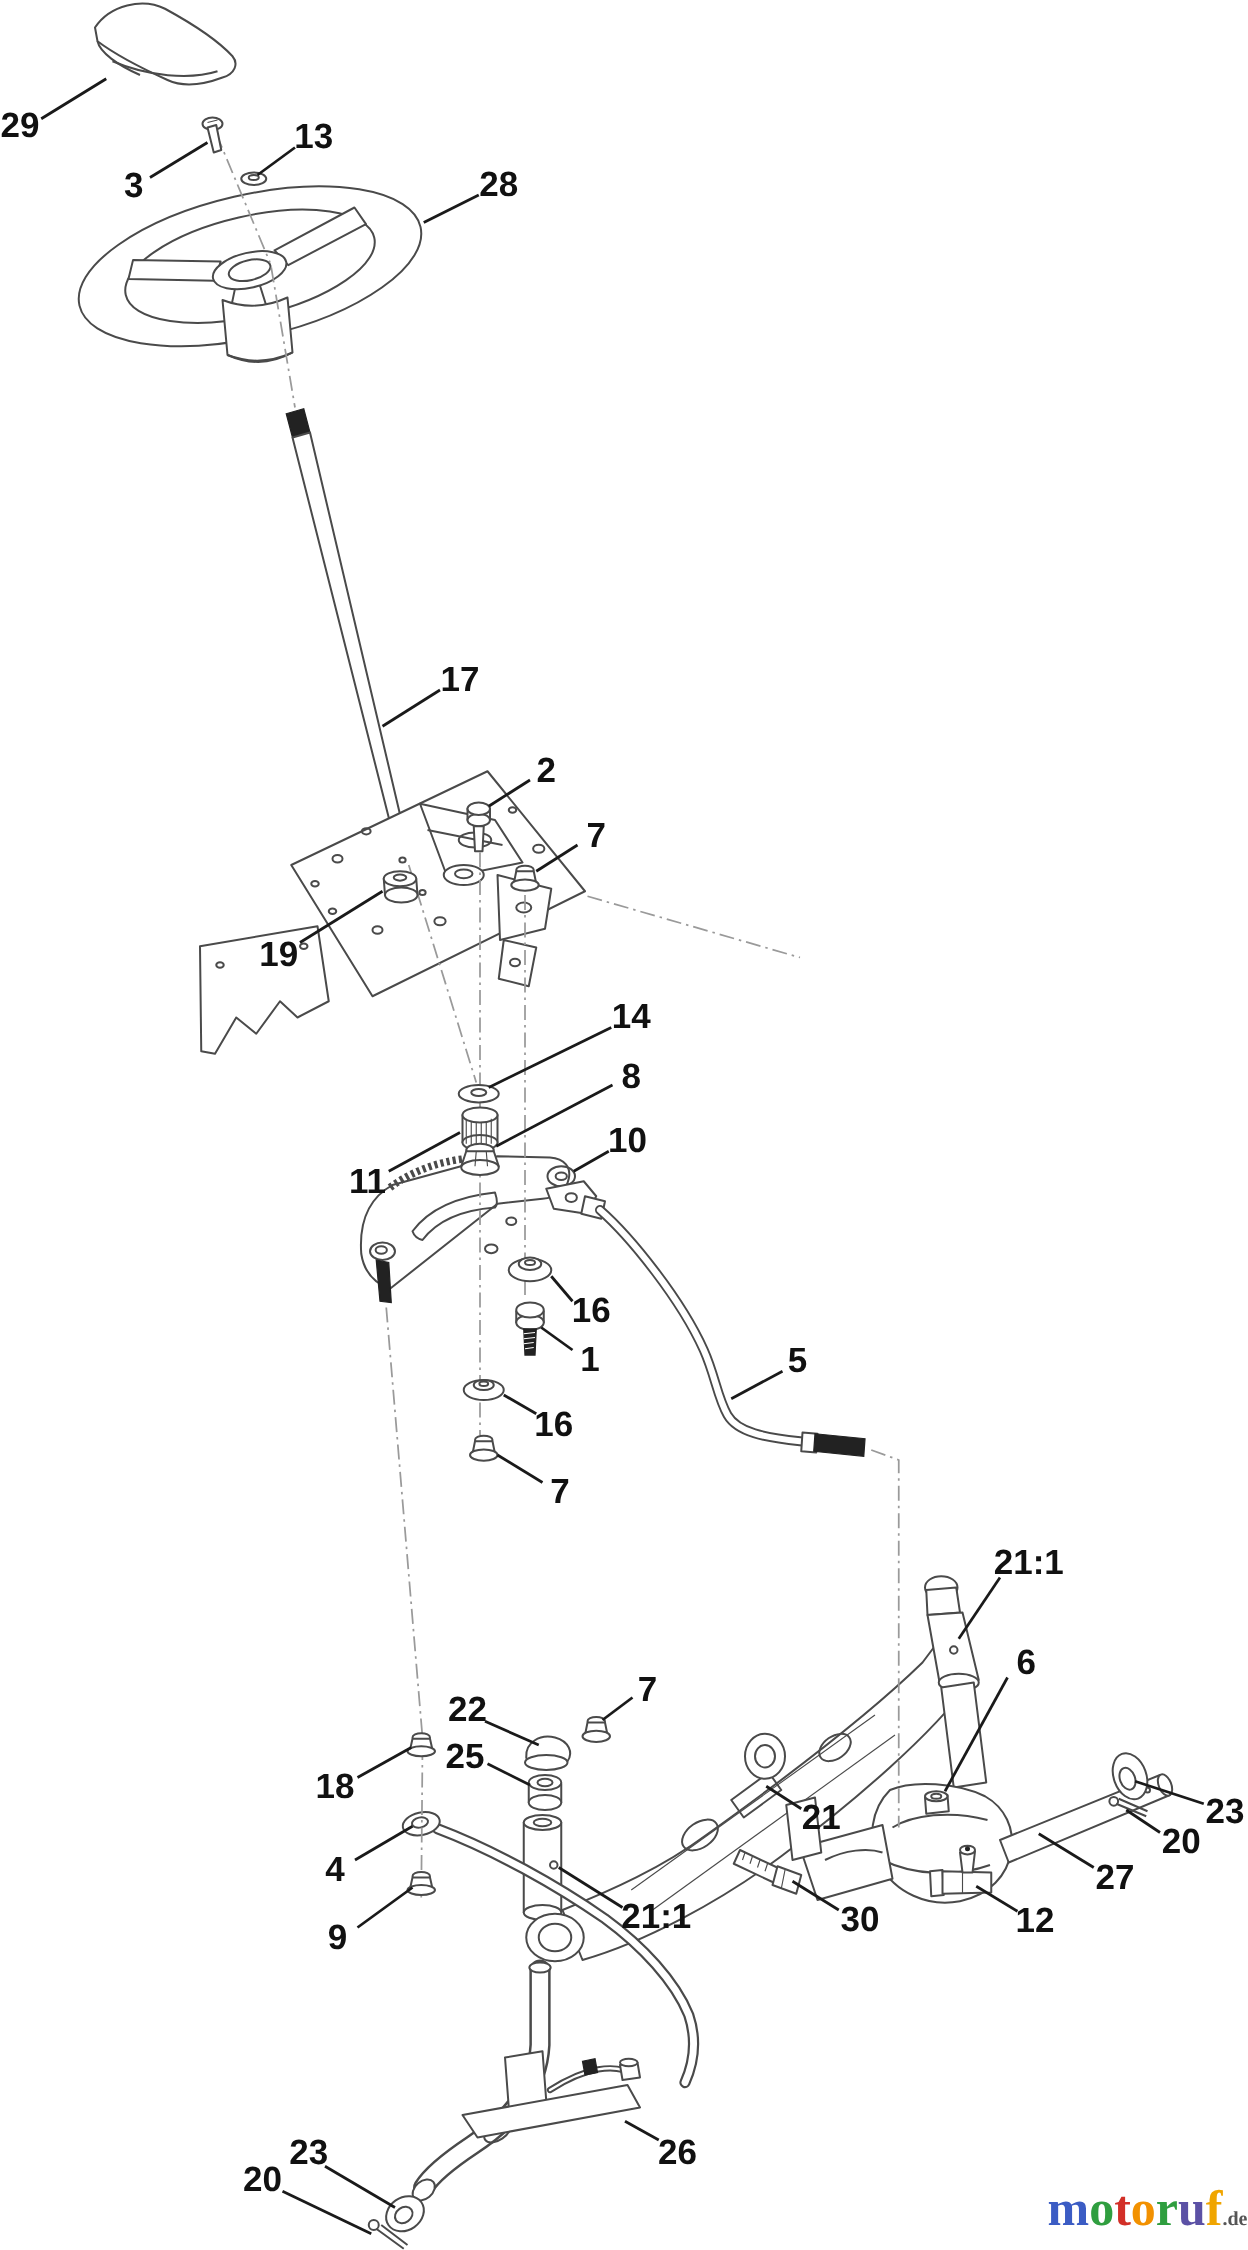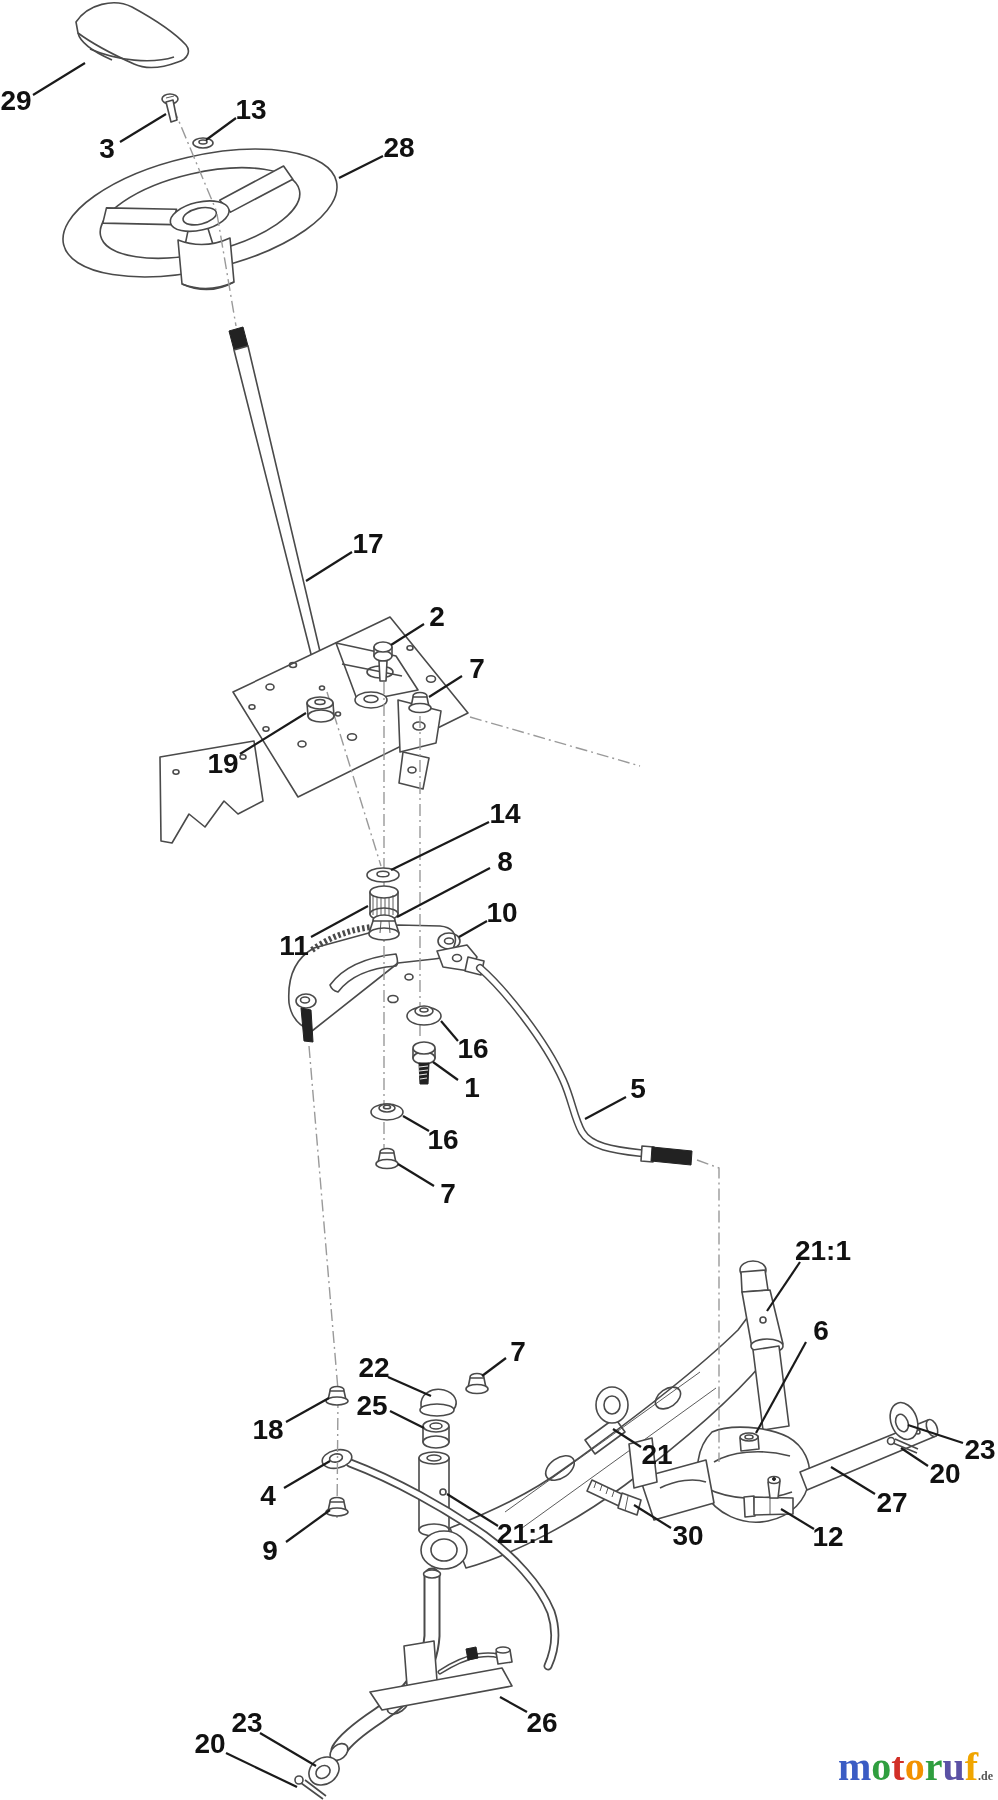--- a/index.html
+++ b/index.html
@@ -20,21 +20,21 @@
   .legO{fill:none;stroke:#4a4a4a;stroke-width:17;stroke-linecap:round;}
   .legI{fill:none;stroke:#fff;stroke-width:13;stroke-linecap:round;}
   .brO{fill:none;stroke:#4a4a4a;stroke-width:5;stroke-linecap:round;}
   .brI{fill:none;stroke:#fff;stroke-width:2;stroke-linecap:round;}
   .callout-line{stroke:#1a1a1a;stroke-width:2.2;}
   .callout-text{font:700 28px "Liberation Sans",sans-serif;fill:#111;
                 text-anchor:middle;dominant-baseline:central;}
   .logo{position:absolute;left:838px;top:1744px;height:52px;white-space:nowrap;
         font-family:"Liberation Serif",serif;font-weight:700;font-size:40px;line-height:46px;}
   .logo span{display:inline-block;}
-  .logo .logo-suffix{font-size:12px;font-weight:700;vertical-align:baseline;}
+  .logo .logo-suffix{font-size:16px;font-weight:700;vertical-align:baseline;}
 </style>
 </head>
 <body>
 
 <div class="stage">
 <svg width="998" height="1800" viewBox="0 0 998 1800">
 
   <g>
     <path class="p" d="M76 22 C88 4 114 -2 132 7 C154 19 175 33 186 45 C191 51 188 59 178 62 C162 68 147 70 134 64 C112 54 90 42 78 33 Z"></path>
     <path class="ln" d="M90 49 C118 61 152 64 174 57"></path>

